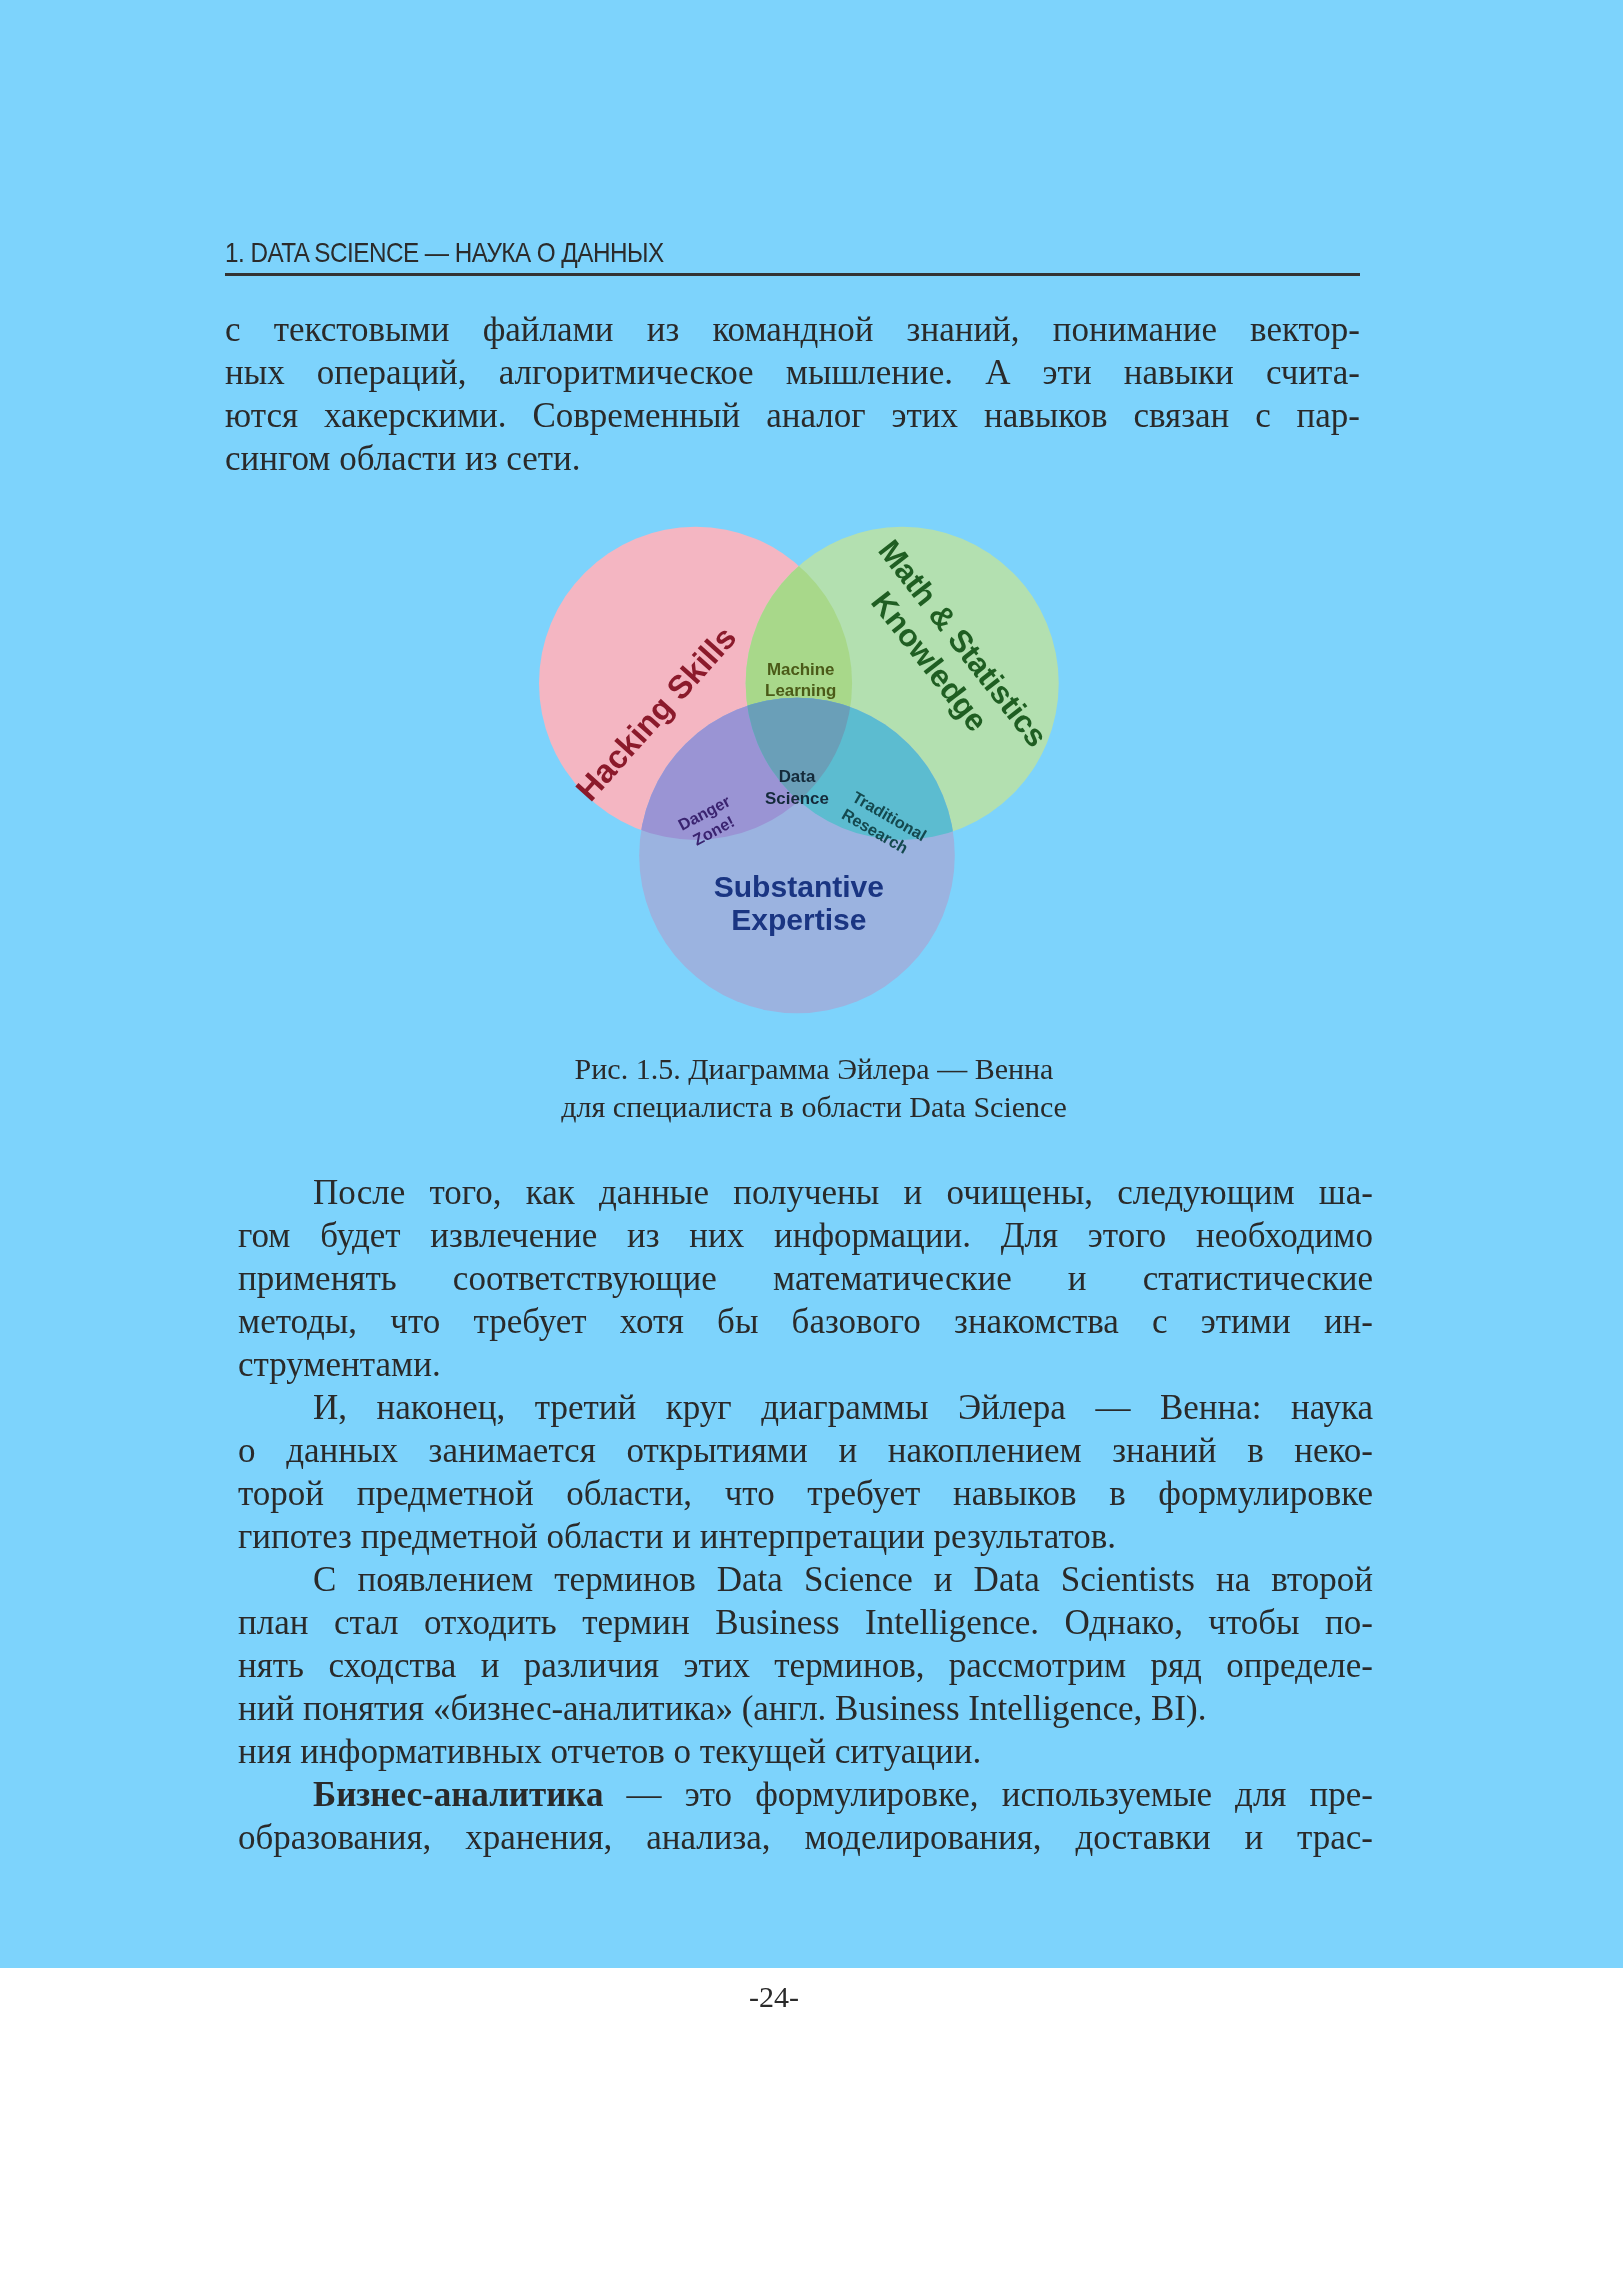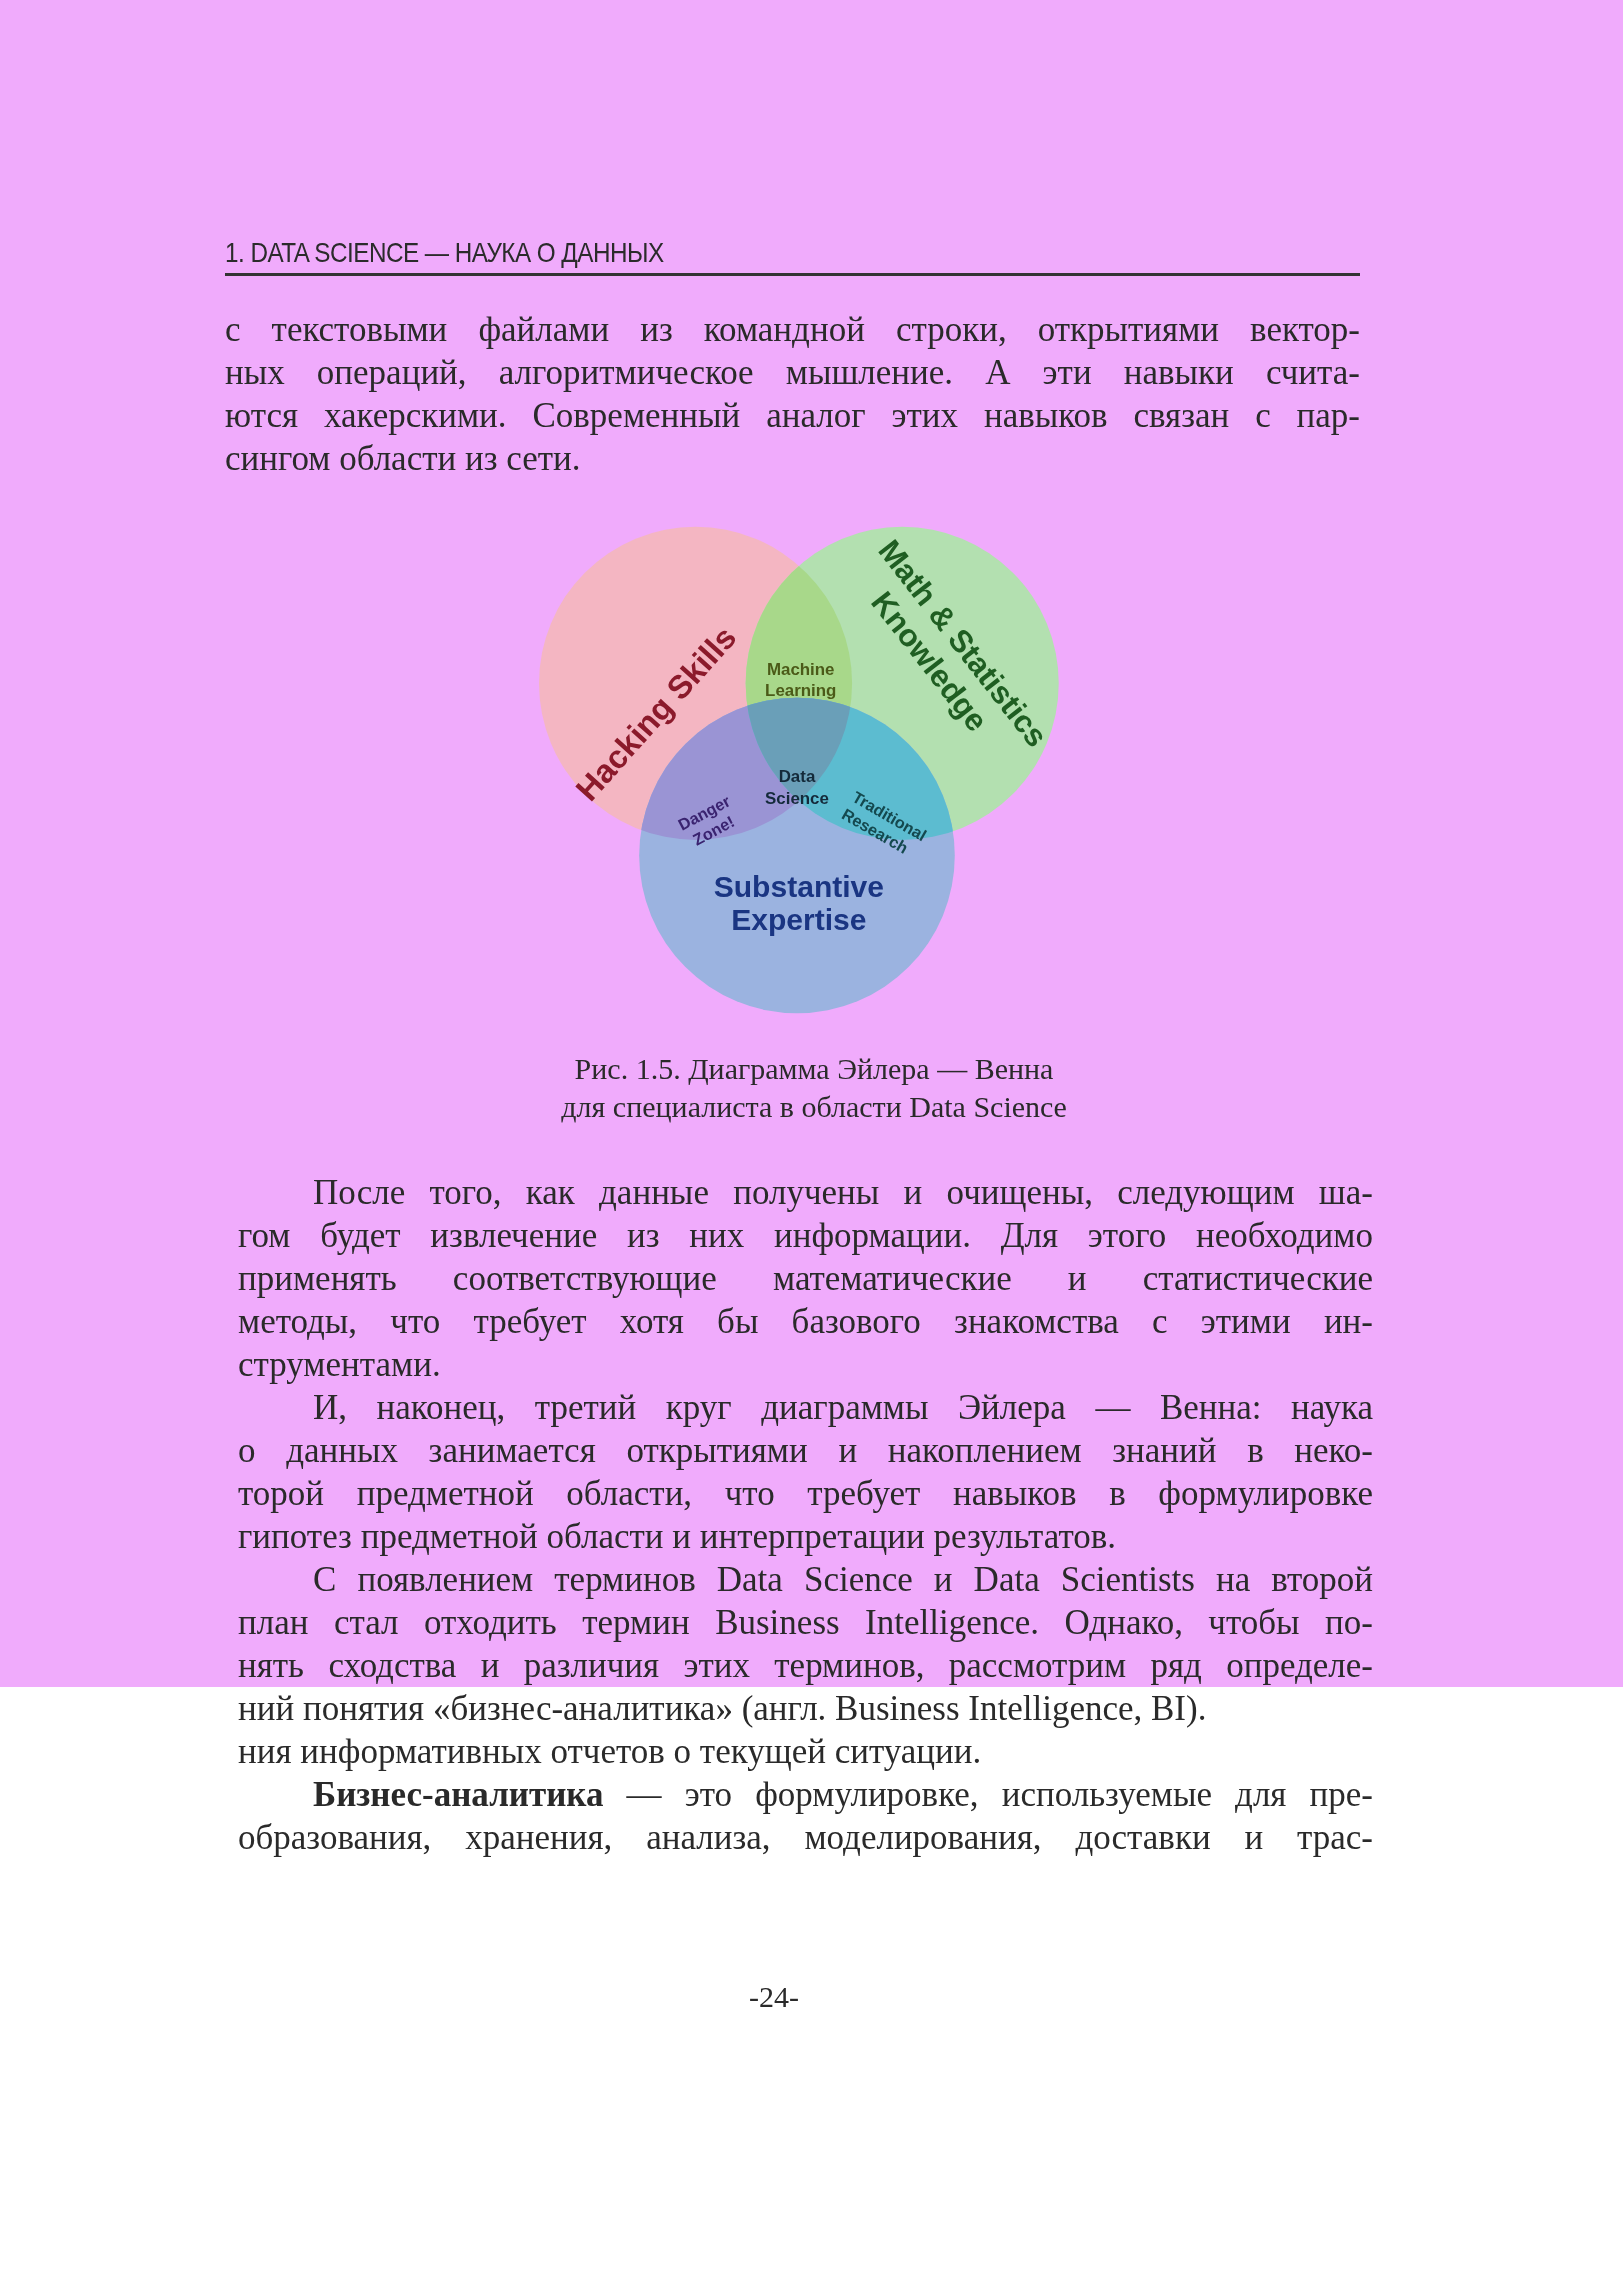--- a/index.html
+++ b/index.html
@@ -1,17 +1,17 @@
 <!DOCTYPE html>
 <html style="font-size:10px"><head>
 <meta charset="utf-8">
 <style>
   html, body { margin: 0; padding: 0; background: #ffffff; }
   body { width: 1623px; height: 2295px; position: relative; overflow: hidden; }
-  .page { position: absolute; left: 0; top: 0; width: 1623px; height: 1687px; background: #f0abfc; }
+  .page { position: absolute; left: 0; top: 0; width: 1623px; height: 1968px; background: #7dd3fc; }
   .running-header {
     position: absolute; left: 225px; top: 237px; width: 1135px;
     font-family: "Liberation Sans", sans-serif; font-size: 27.6px; color: #2b2b2b;
     letter-spacing: -0.6px; transform: scaleX(0.88); transform-origin: left top;
   }
   .header-rule { position: absolute; left: 225px; top: 273px; width: 1135px; height: 2.5px; background: #333; }
   .body-text {
     font-family: "Liberation Serif", serif; font-size: 35px; color: #2a2a2a;
     line-height: 43px; text-align: justify;
   }
@@ -34,21 +34,21 @@
 </style>
 </head>
 <body>
 
 <div class="page">
 
   <div class="running-header">1. DATA SCIENCE — НАУКА О ДАННЫХ</div>
   <div class="header-rule"></div>
 
   <div class="para-top body-text">
-    <span class="line">с текстовыми файлами из командной строки, открытиями вектор-</span>
+    <span class="line">с текстовыми файлами из командной знаний, понимание вектор-</span>
     <span class="line">ных операций, алгоритмическое мышление. А эти навыки счита-</span>
     <span class="line">ются хакерскими. Современный аналог этих навыков связан с пар-</span>
     <span class="line last">сингом области из сети.</span>
   </div>
 
   <div class="figure">
     <svg width="526" height="514" viewBox="0 0 840 820" xmlns="http://www.w3.org/2000/svg">
       <defs>
         <clipPath id="cH">
             <circle cx="250" cy="270" r="250"></circle>

